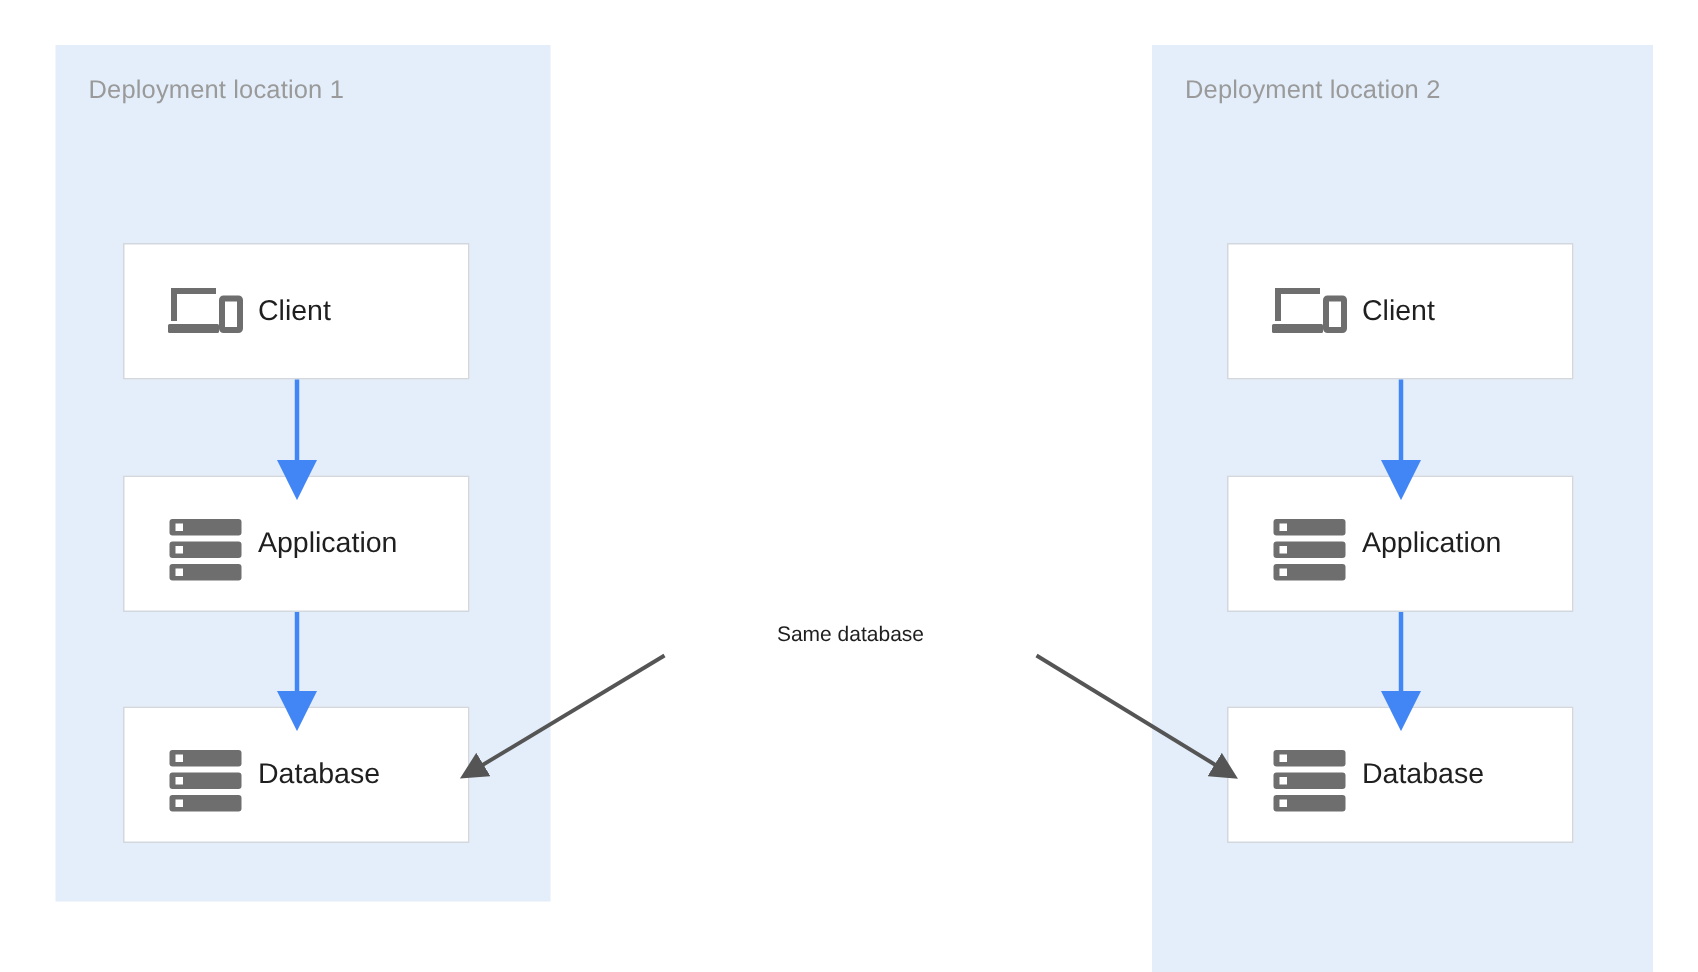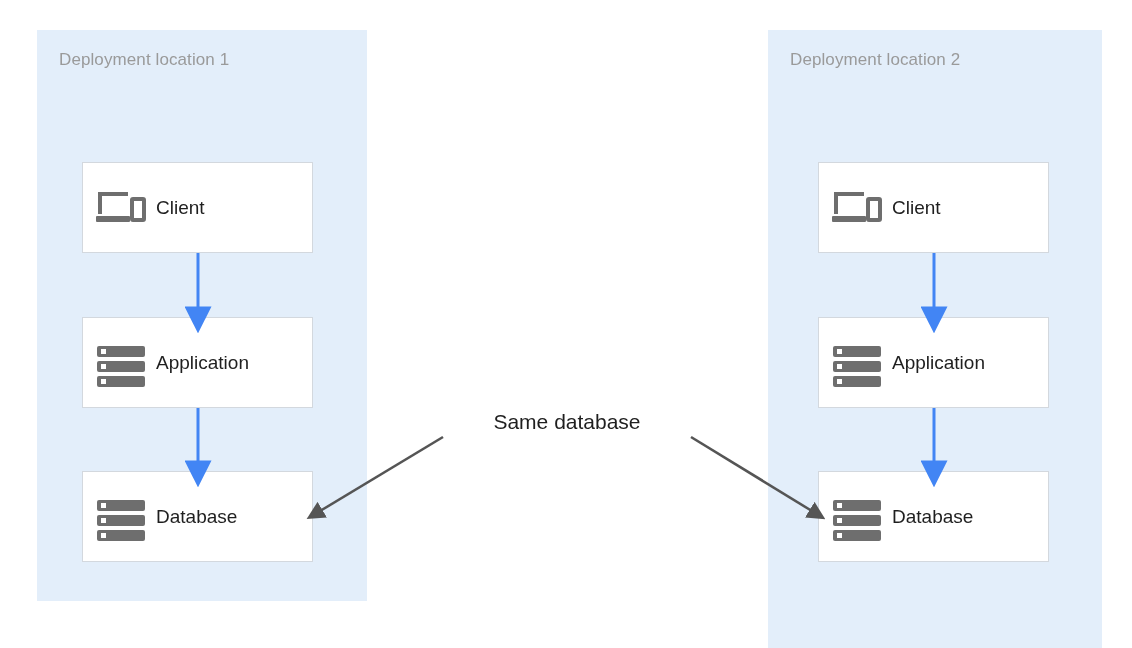--- a/index.html
+++ b/index.html
@@ -43,21 +43,21 @@
   .node {
     position: absolute;
     width: 231px;
     height: 91px;
     background: #ffffff;
     border: 1px solid #d3d8de;
     box-sizing: border-box;
     display: flex;
     flex-direction: row;
     align-items: center;
-    padding-left: 13px;
+    padding-left: 29px;
   }
   .node-icon {
     width: 52px;
     height: 52px;
     flex: 0 0 52px;
     position: relative;
     margin-right: 8px;
   }
   .node-label {
     font-size: 19px;
@@ -132,21 +132,21 @@
     pointer-events: none;
   }
 
   
   #annotation {
     position: absolute;
     left: 452px;
     top: 408px;
     width: 230px;
     text-align: center;
-    font-size: 21px;
+    font-size: 14px;
     line-height: 28px;
     color: #1f1f1f;
   }
   #annotation .line { display: block; }
 </style>
 </head>
 <body>
 
 <div id="canvas">
 

